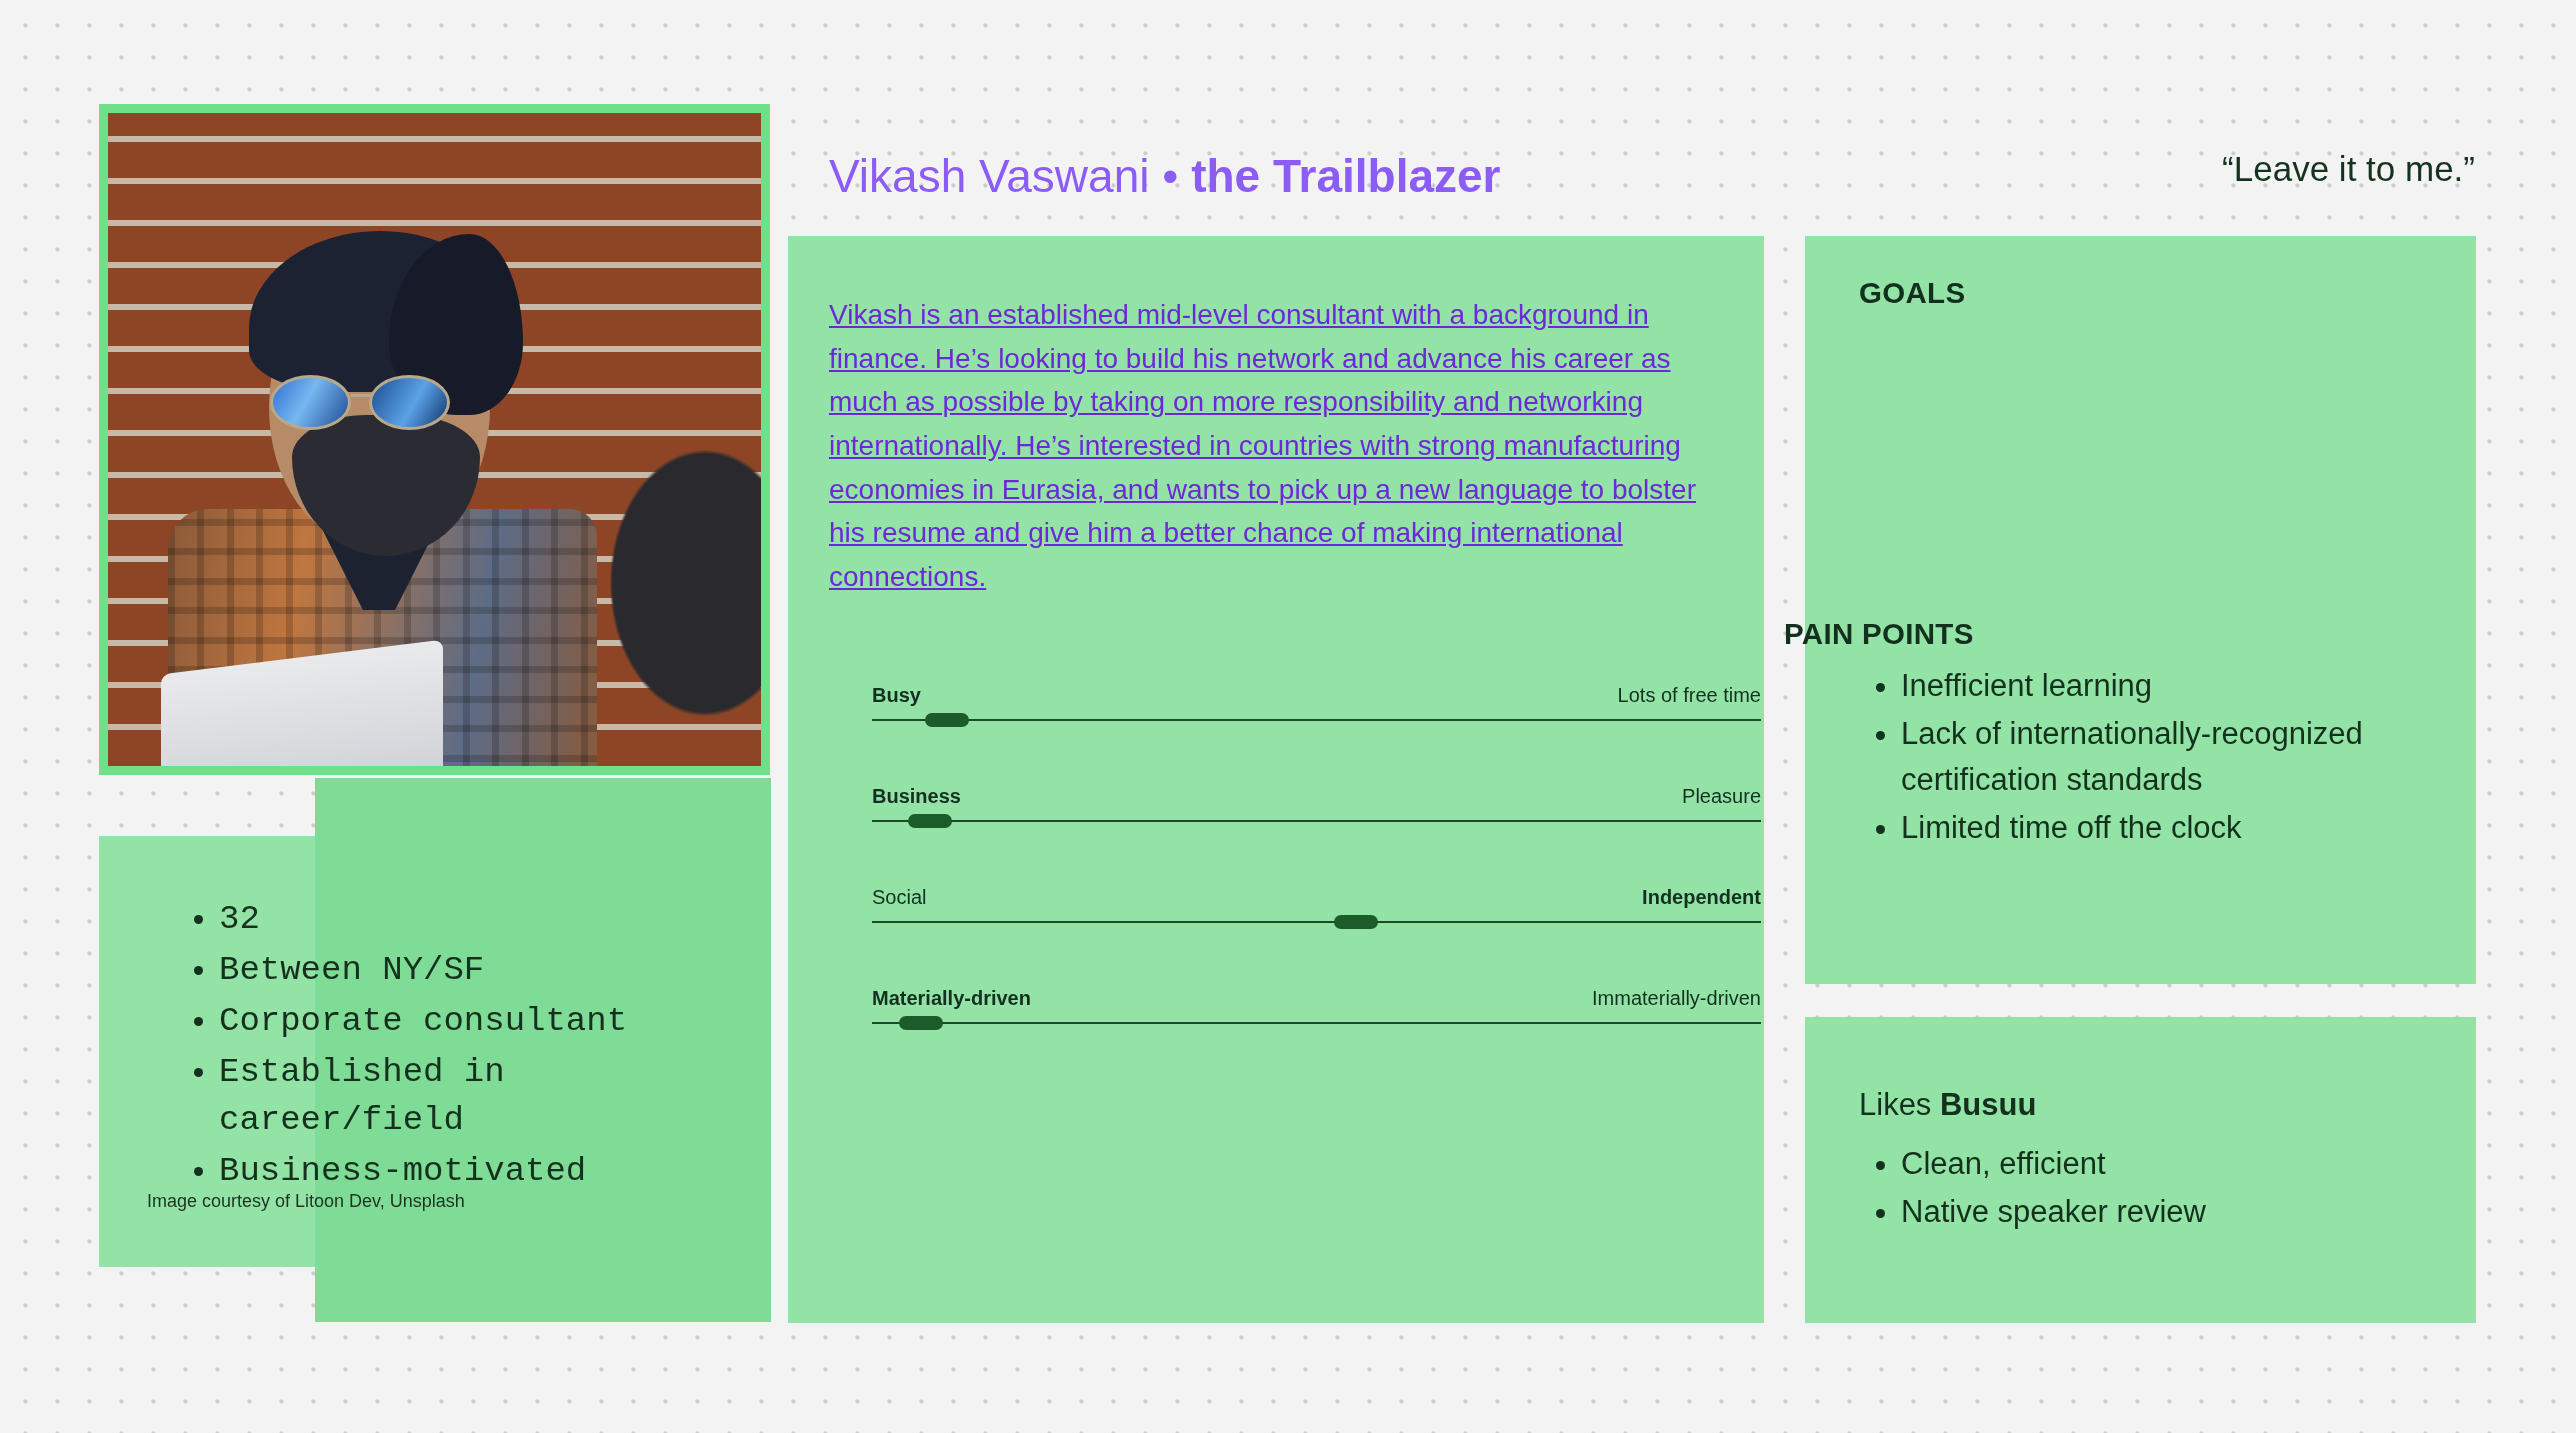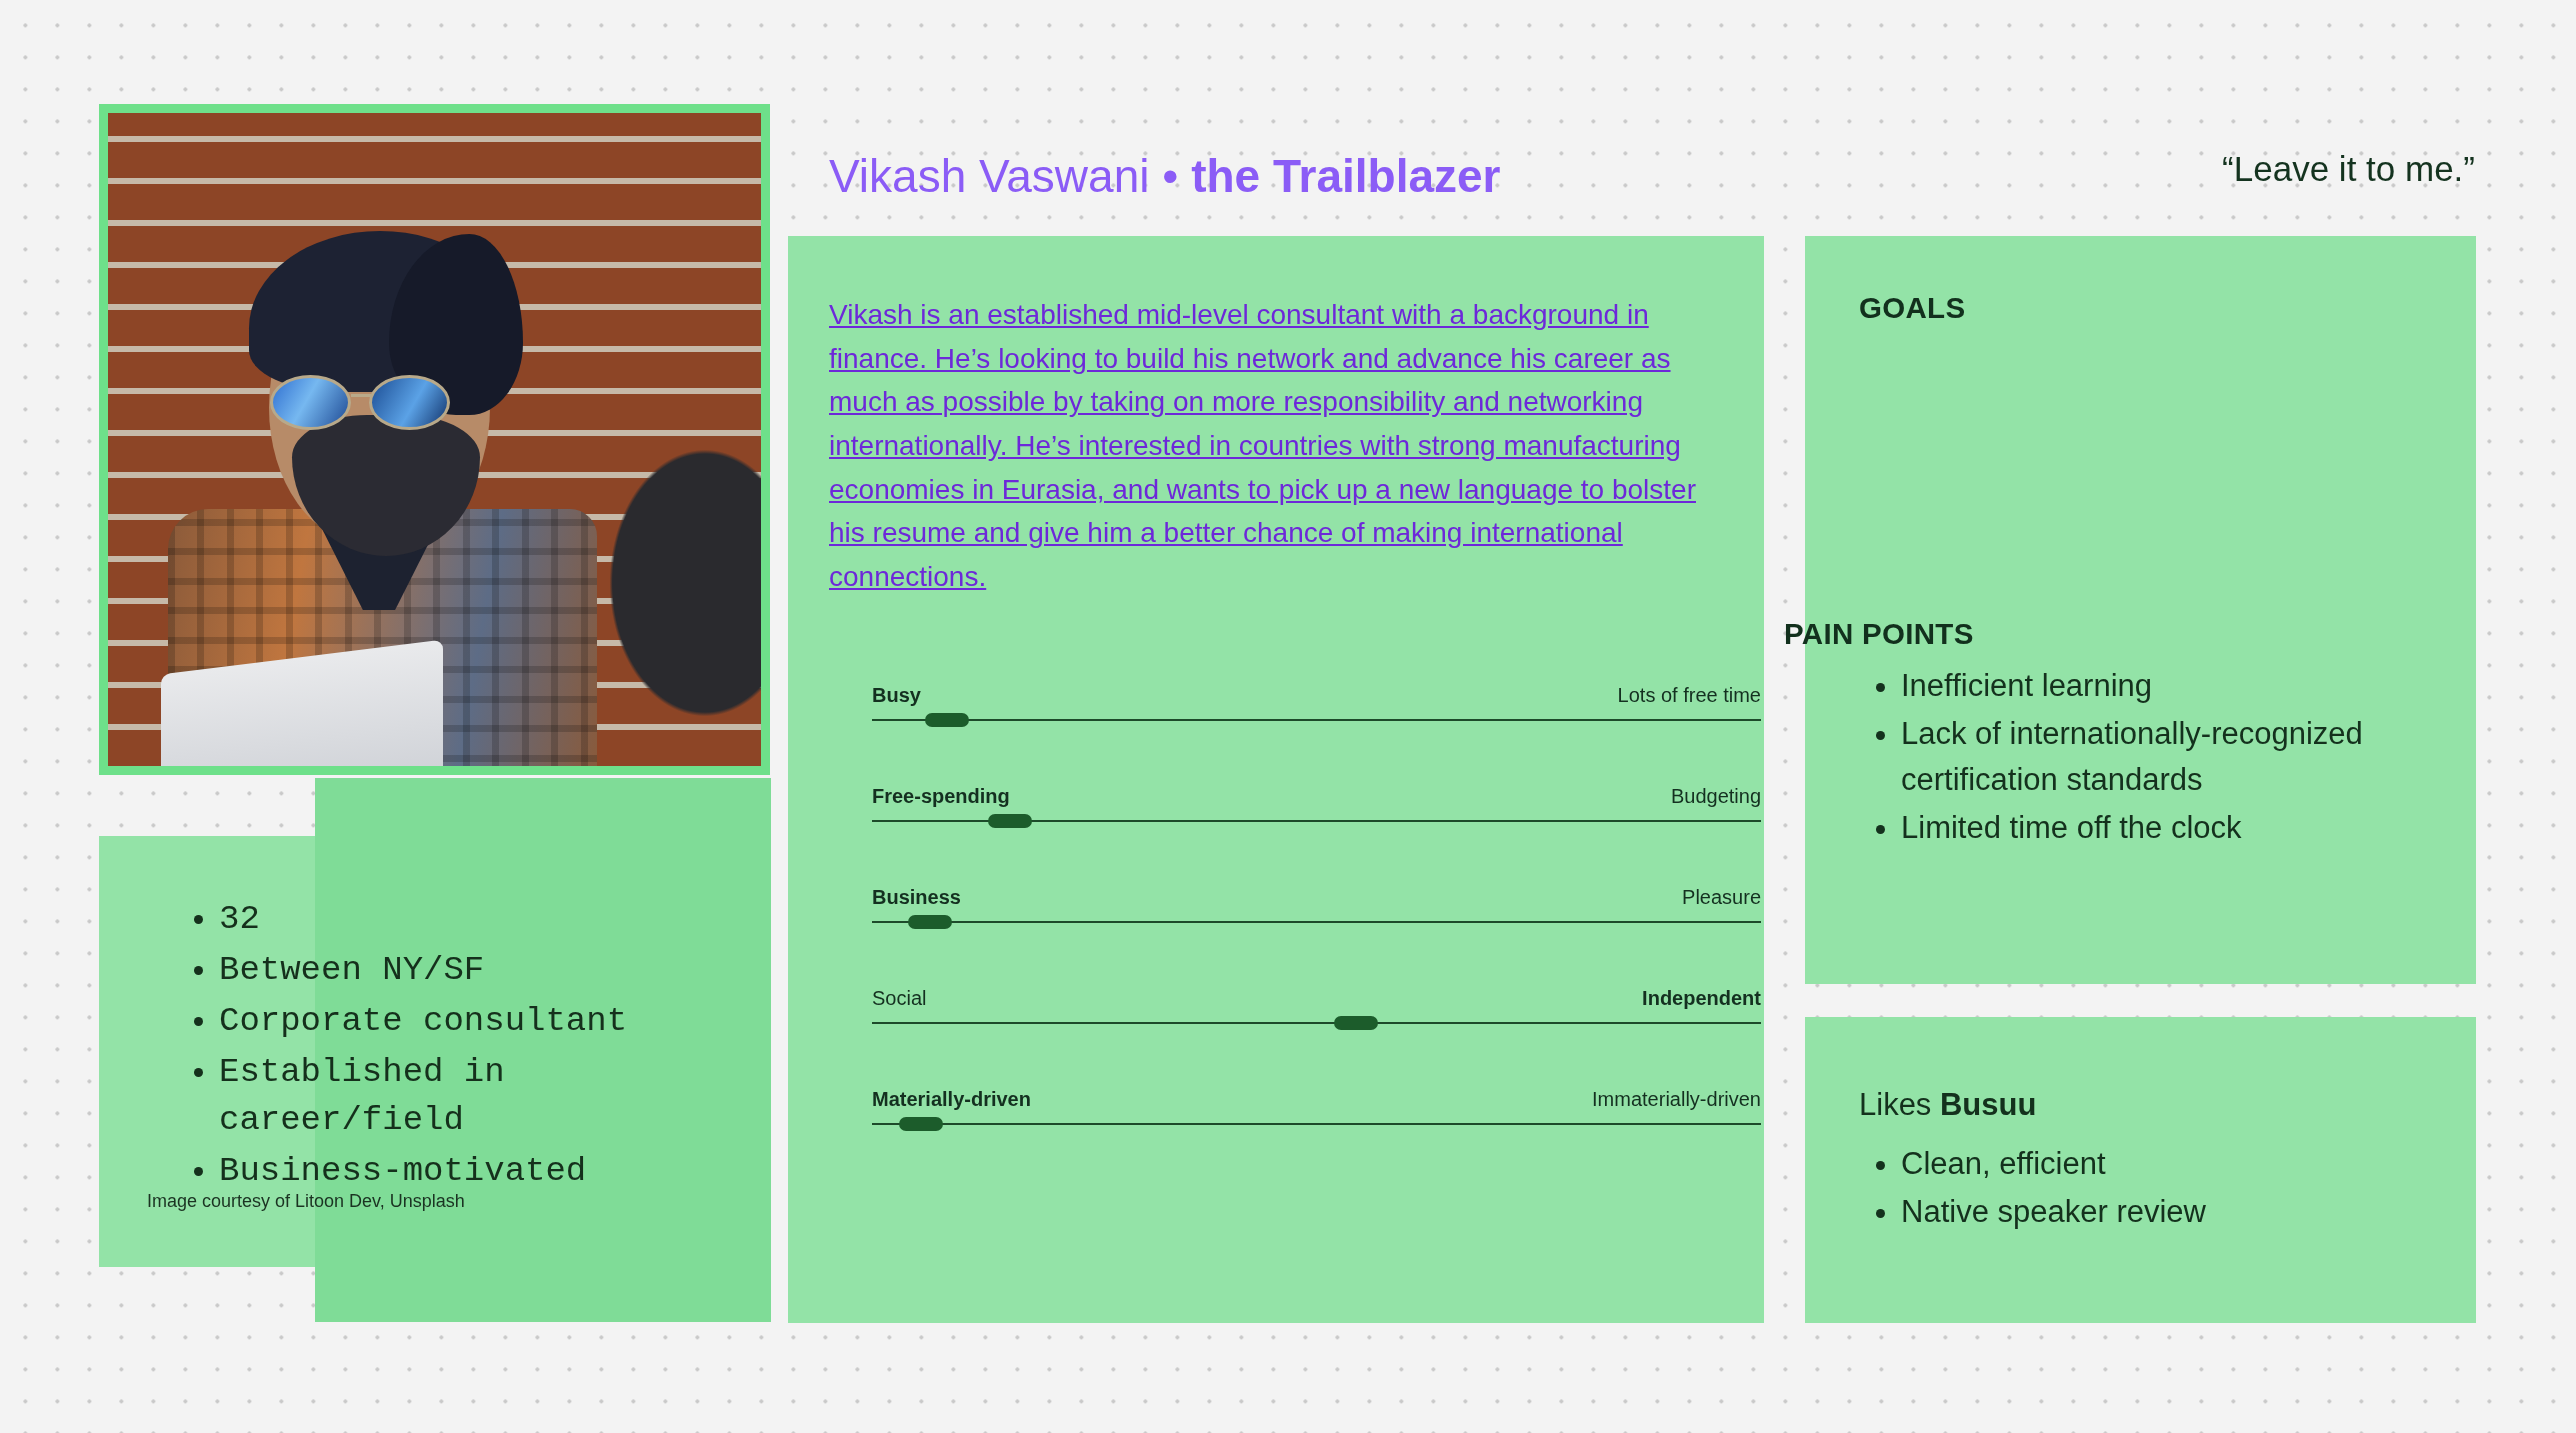--- a/index.html
+++ b/index.html
@@ -336,29 +336,20 @@
     <div class="slider-block">
       <div class="slider-labels">
         <span class="bold">Busy</span>
         <span>Lots of free time</span>
       </div>
       <div class="slider-track">
         <div class="slider-knob" style="left:6%"></div>
       </div>
     </div>
 
-    <div class="slider-block">
-      <div class="slider-labels">
-        <span class="bold">Free-spending</span>
-        <span>Budgeting</span>
-      </div>
-      <div class="slider-track">
-        <div class="slider-knob" style="left:13%"></div>
-      </div>
-    </div>
 
     <div class="slider-block">
       <div class="slider-labels">
         <span class="bold">Business</span>
         <span>Pleasure</span>
       </div>
       <div class="slider-track">
         <div class="slider-knob" style="left:4%"></div>
       </div>
     </div>
@@ -379,21 +370,21 @@
         <span>Immaterially-driven</span>
       </div>
       <div class="slider-track">
         <div class="slider-knob" style="left:3%"></div>
       </div>
     </div>
 
   </div>
 
   <div class="panel goals-panel"></div>
-  <div class="section-head" style="left:1859px; top:291px;">GOALS</div>
+  <div class="section-head" style="left:1859px; top:276px;">GOALS</div>
 
   <div class="section-head" style="left:1784px; top:617px;">PAIN POINTS</div>
   <div class="right-list" style="left:1859px; top:663px;">
     <ul>
       <li>Inefficient learning</li>
       <li>Lack of internationally-recognized certification standards</li>
       <li>Limited time off the clock</li>
     </ul>
   </div>
 

